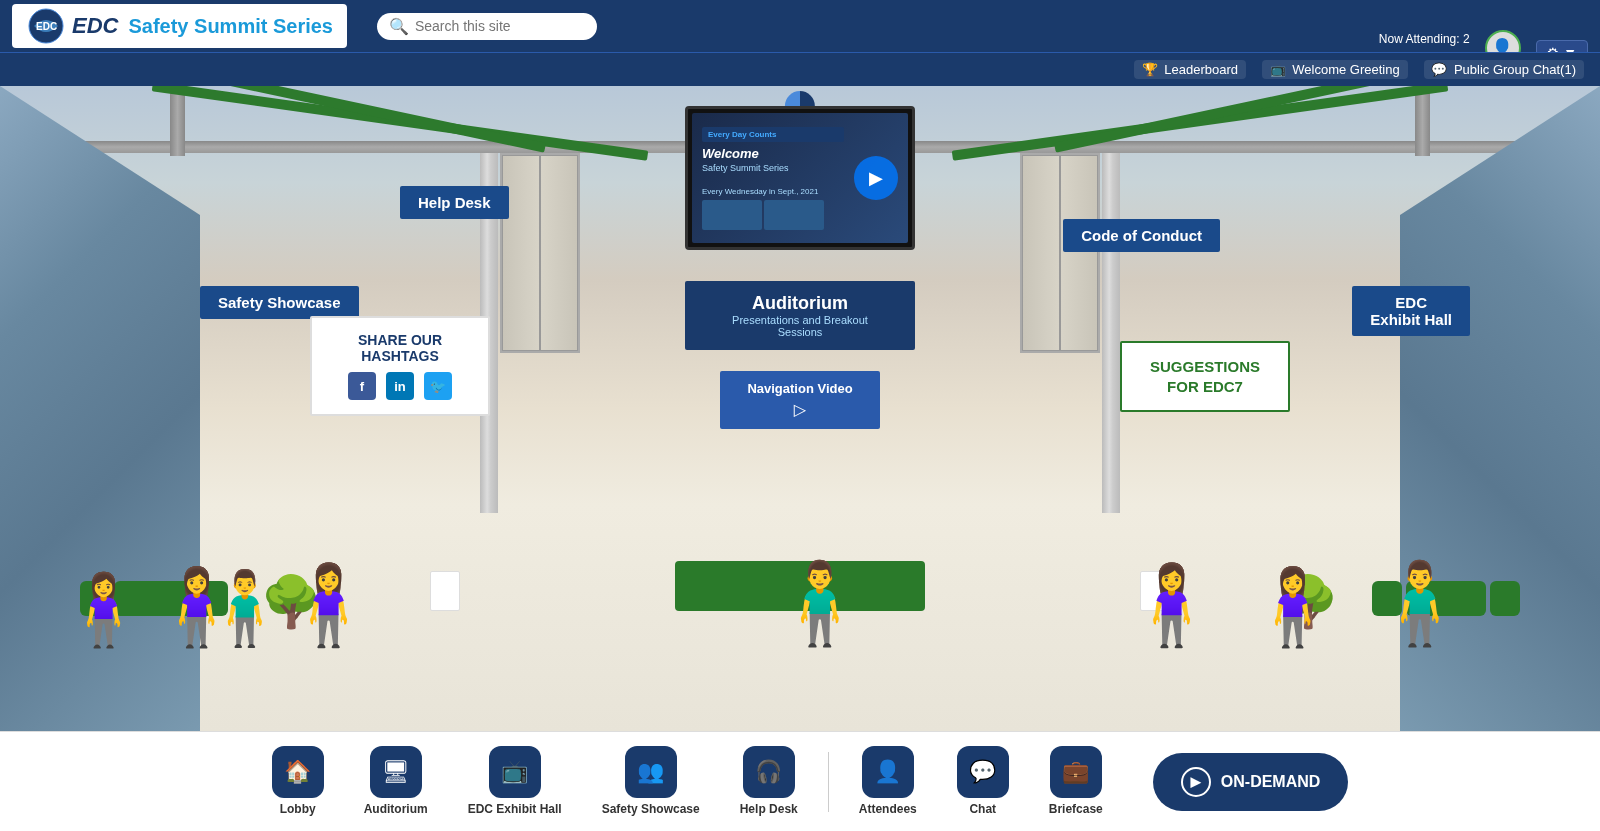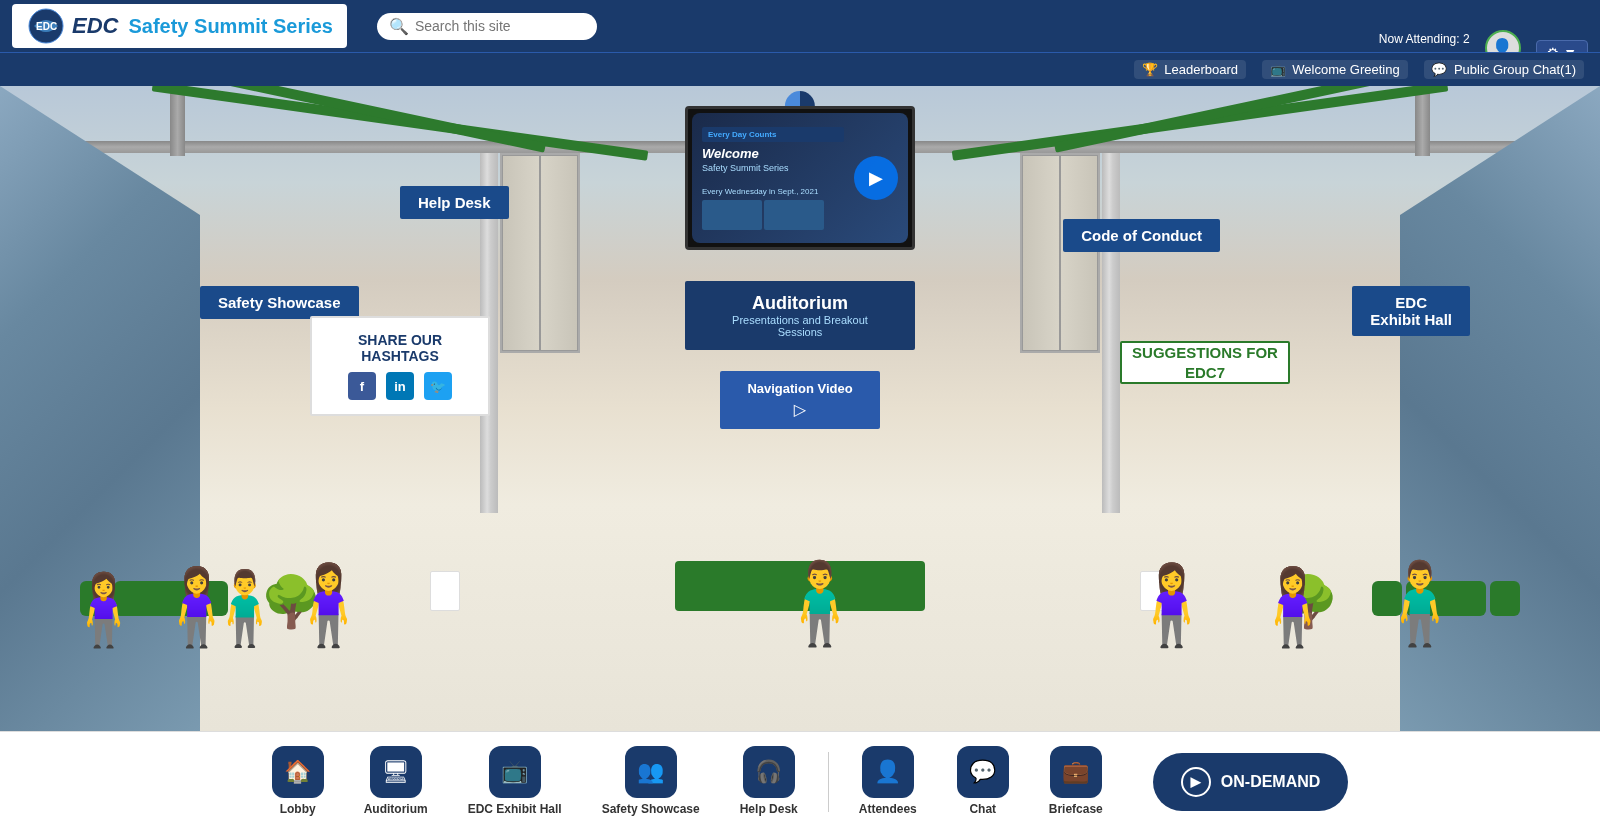--- a/index.html
+++ b/index.html
@@ -201,21 +201,21 @@
       background: #111;
       border: 3px solid #333;
       border-radius: 4px;
       padding: 4px;
       cursor: pointer;
     }
     .screen-content {
       background: linear-gradient(135deg, #1a2a4a, #2a4a7a);
       padding: 10px;
       text-align: center;
-      border-radius: 8px;
+      border-radius: 2px;
       position: relative;
       min-height: 130px;
       display: flex;
       align-items: center;
       gap: 10px;
     }
     .screen-text-area {
       flex: 1;
       text-align: left;
     }
@@ -380,20 +380,21 @@
     .tw { background: #1da1f2; }
 
     
     #suggestions-sign {
       position: absolute;
       top: 255px;
       right: 310px;
       width: 170px;
       background: white;
       border: 2px solid #2a7a2a;
+      padding: 14px;
       text-align: center;
       border-radius: 2px;
     }
     .sugg-title {
       font-size: 15px;
       font-weight: bold;
       color: #2a7a2a;
       line-height: 1.3;
     }
 

